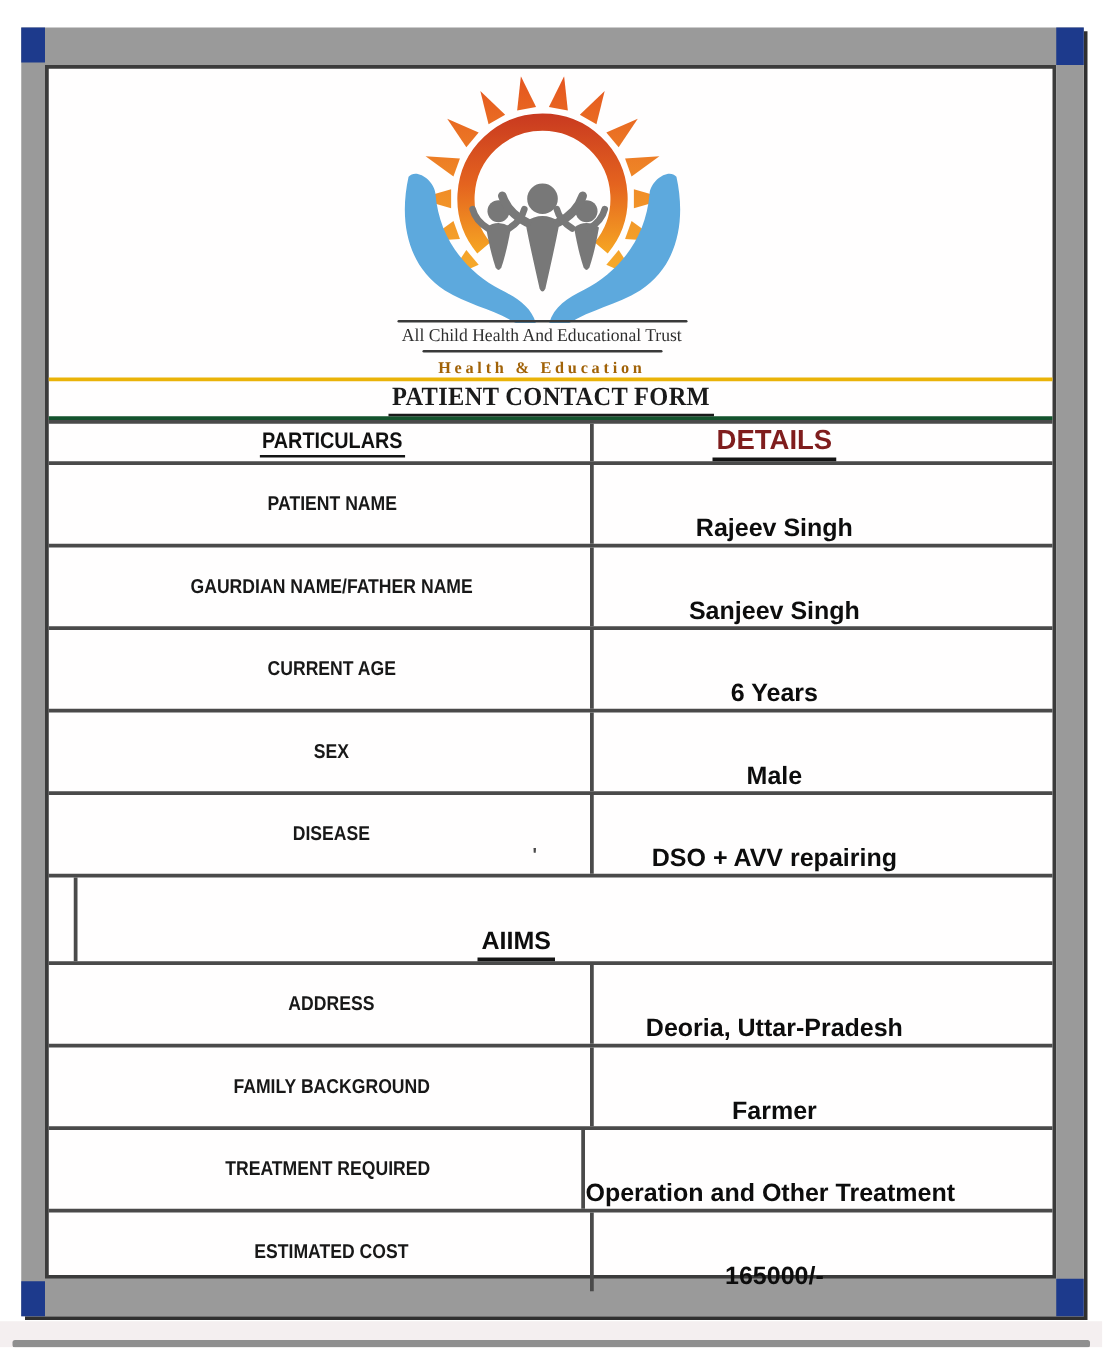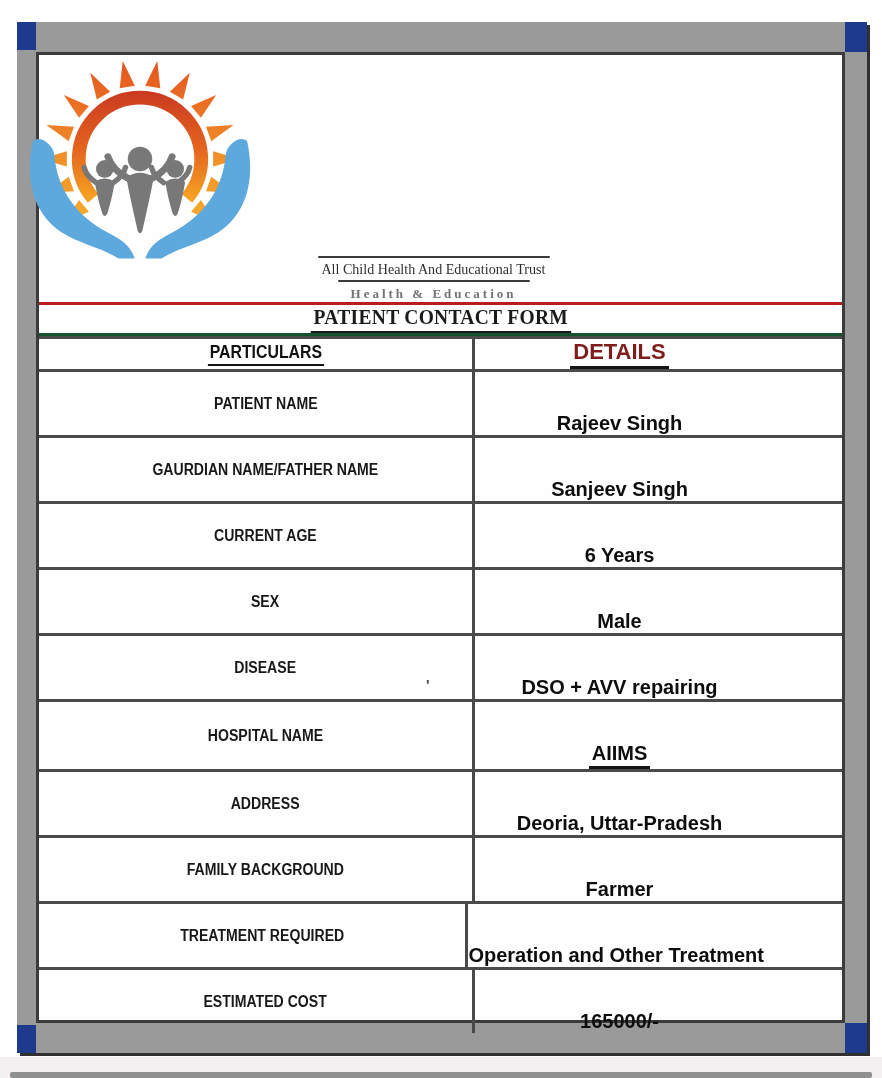--- a/index.html
+++ b/index.html
@@ -15,29 +15,29 @@
   .c-tr{left:845px;top:22px;width:22px;height:30px;}
   .c-bl{left:17px;top:1025px;width:19px;height:28px;}
   .c-br{left:845px;top:1023px;width:22px;height:30px;}
   .bottom-strip{position:absolute;left:0;top:1057px;width:100%;height:21px;background:#f4eff0;}
   .bottom-gray{position:absolute;left:10px;top:1072px;width:862px;height:6px;background:#8f8f8f;border-radius:2px;}
 
   
   .content{width:100%;height:100%;box-sizing:border-box;border:3px solid #3b3b3b;
            display:flex;flex-direction:column;background:#fffefe;}
 
-  .logo-section{height:271px;border-bottom:3px solid #b91c1c;display:flex;flex-direction:column;}
+  .logo-section{height:271px;border-bottom:3px solid #eab308;display:flex;flex-direction:column;align-items:center;}
   .logo-graphic{margin-top:6px;margin-left:-14px;width:230px;height:199px;}
   .logo-text{display:flex;flex-direction:column;align-items:center;margin-left:-14px;margin-top:-4px;}
   .rule1{width:232px;height:2px;background:#3a3a3a;border-radius:2px;}
   .org{display:inline-block;font-family:"Liberation Serif",serif;font-size:14.5px;color:#2f2f2f;
        white-space:nowrap;transform:scaleX(.97);line-height:1.55;}
   .rule2{width:192px;height:2px;background:#3a3a3a;border-radius:2px;}
   .tagline{font-family:"Liberation Serif",serif;font-weight:bold;font-size:13px;letter-spacing:3px;
-           color:#737373;margin-top:4px;white-space:nowrap;}
+           color:#a16207;margin-top:4px;white-space:nowrap;}
 
   .title-row{height:50px;border-bottom:3px solid #14532d;display:flex;align-items:center;justify-content:center;}
   .title{display:inline-block;font-family:"Liberation Serif",serif;font-weight:bold;font-size:21px;color:#1a1a1a;
          transform:scaleX(.93);border-bottom:2.5px solid #1a1a1a;padding:0 3px 1px;white-space:nowrap;letter-spacing:.3px;}
   .empty-row{height:50px;border-bottom:3px solid #4a4a4a;}
 
   .tbl{flex:1;display:flex;flex-direction:column;}
   .trow{flex:1;display:flex;border-bottom:3px solid #4a4a4a;padding-left:20px;}
   .trow:last-child{border-bottom:none;}
   .cl{width:413px;display:flex;align-items:center;justify-content:center;}
@@ -180,23 +180,20 @@
         <div class="trow">
           <div class="cl">
             <span class="lbl">DISEASE</span>
             </div>
           <div class="cr">
             <span class="val">DSO + AVV repairing</span>
             </div>
         </div>
 
         <div class="trow">
-          <div class="cl">
-            <span class="lbl">HOSPITAL NAME</span>
-            </div>
           <div class="cr">
             <span class="val u-val">AIIMS</span>
             </div>
         </div>
 
         <div class="trow">
           <div class="cl">
             <span class="lbl">ADDRESS</span>
             </div>
           <div class="cr">

